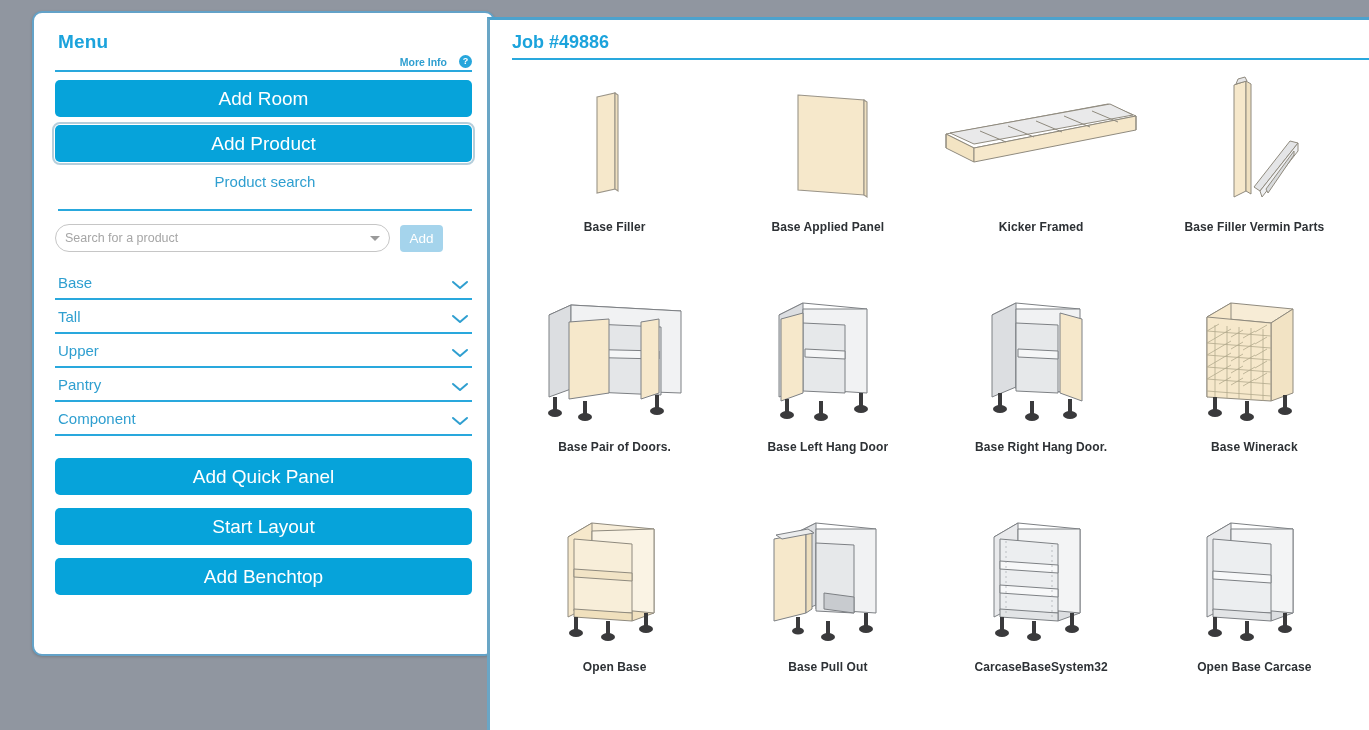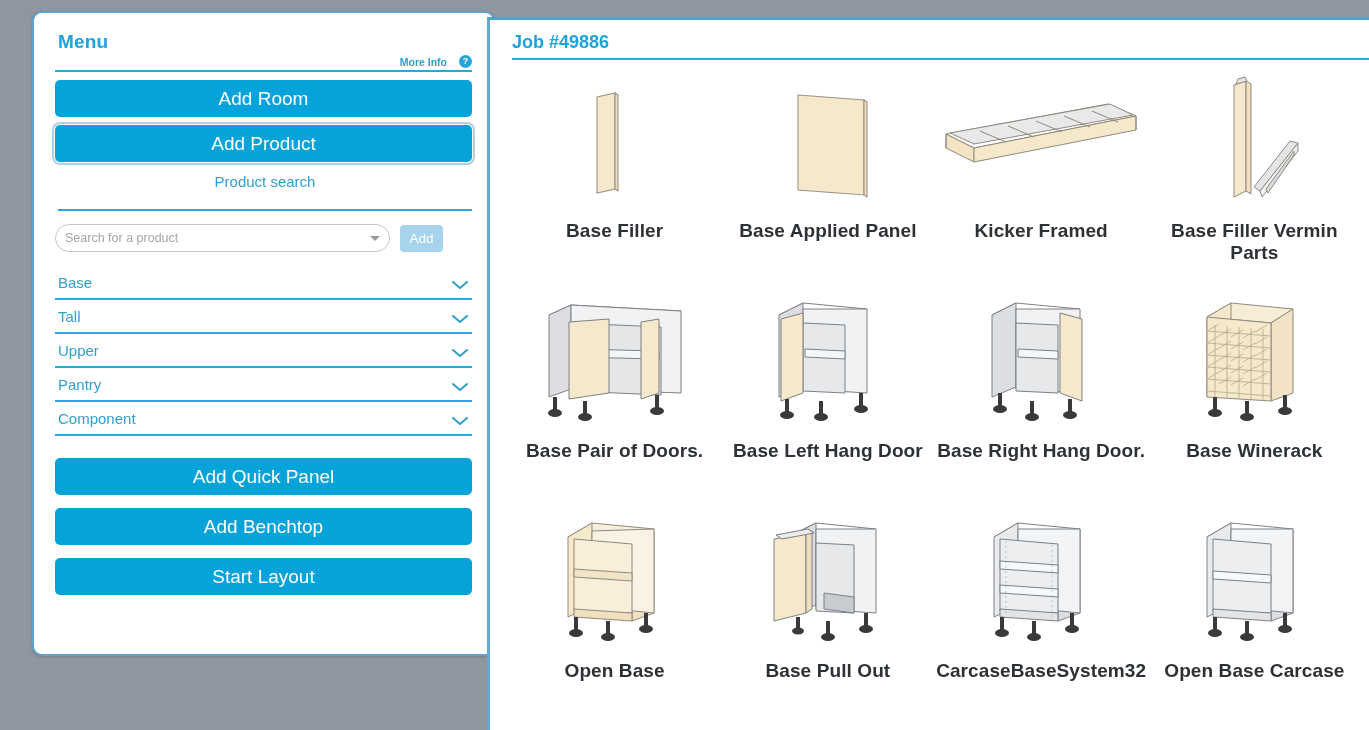--- a/index.html
+++ b/index.html
@@ -190,21 +190,21 @@
   }
   .product-thumb {
     height: 150px;
     width: 100%;
     display: flex;
     align-items: center;
     justify-content: center;
   }
   .product-name {
     margin-top: 4px;
-    font-size: 19px;
+    font-size: 12px;
     font-weight: bold;
     color: #2d3135;
     text-align: center;
     letter-spacing: .1px;
   }
 </style>
 </head>
 <body>
 
 <div id="app">
@@ -259,22 +259,22 @@
       <div class="acc-item">
         <span class="acc-label">Component</span>
         <svg class="chev" viewBox="0 0 20 12">
             <path d="M3 3 L10 9 L17 3" fill="none" stroke="#2f9fd0" stroke-width="2" stroke-linecap="round" stroke-linejoin="round"></path>
           </svg>
       </div>
     </div>
 
     <div class="bottom-buttons">
       <button class="big-btn">Add Quick Panel</button>
+      <button class="big-btn">Start Layout</button>
       <button class="big-btn">Add Benchtop</button>
-      <button class="big-btn">Start Layout</button>
     </div>
   </div>
 
   <div id="job-panel">
     <div class="job-title">Job #49886</div>
     <div class="job-rule"></div>
 
     <div class="product-grid">
 
       <div class="product-cell">

